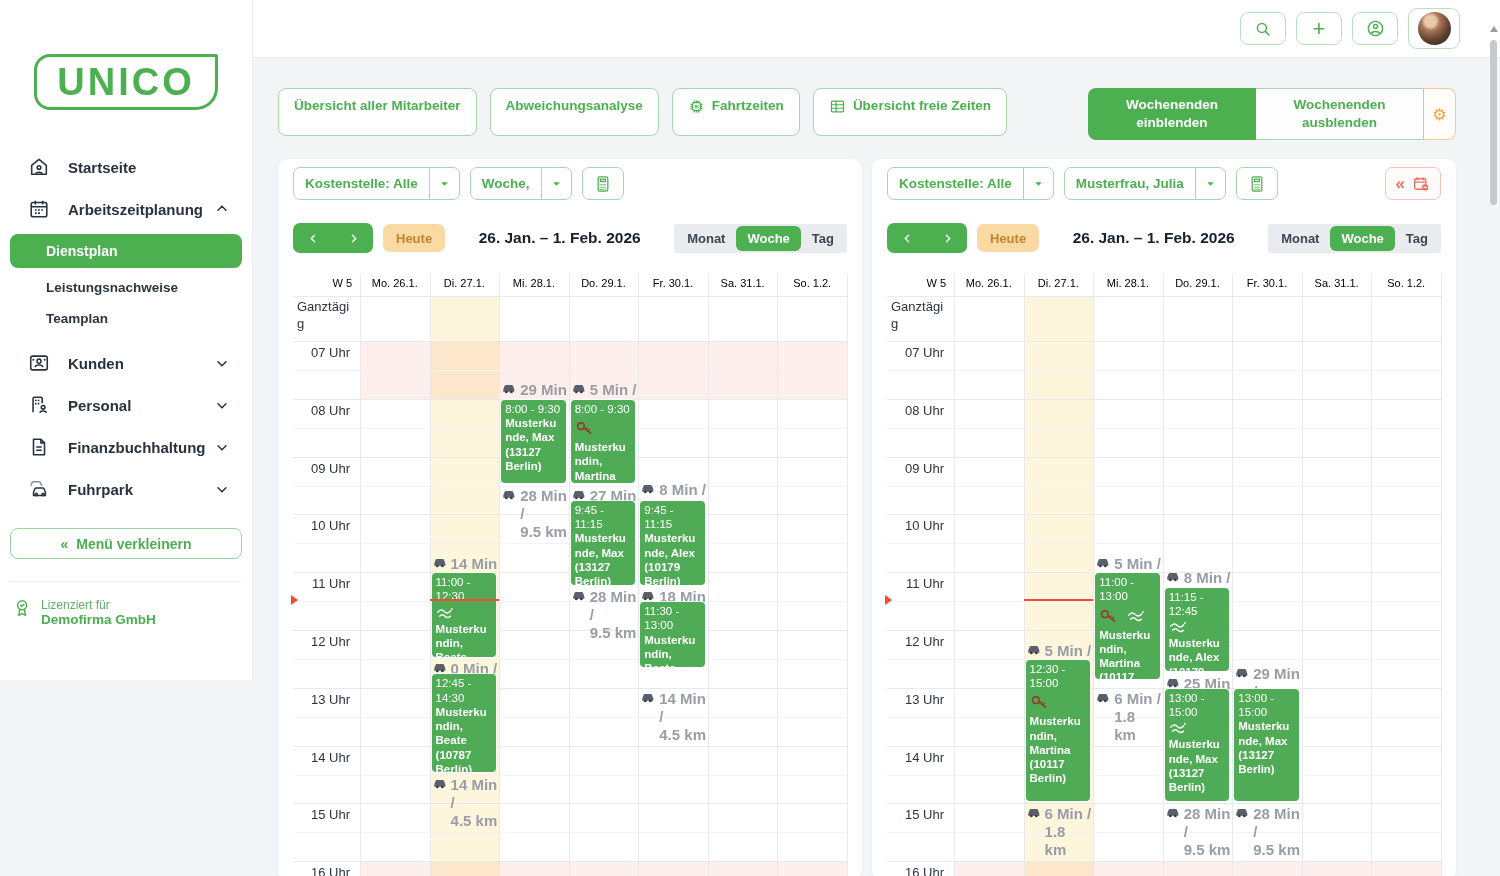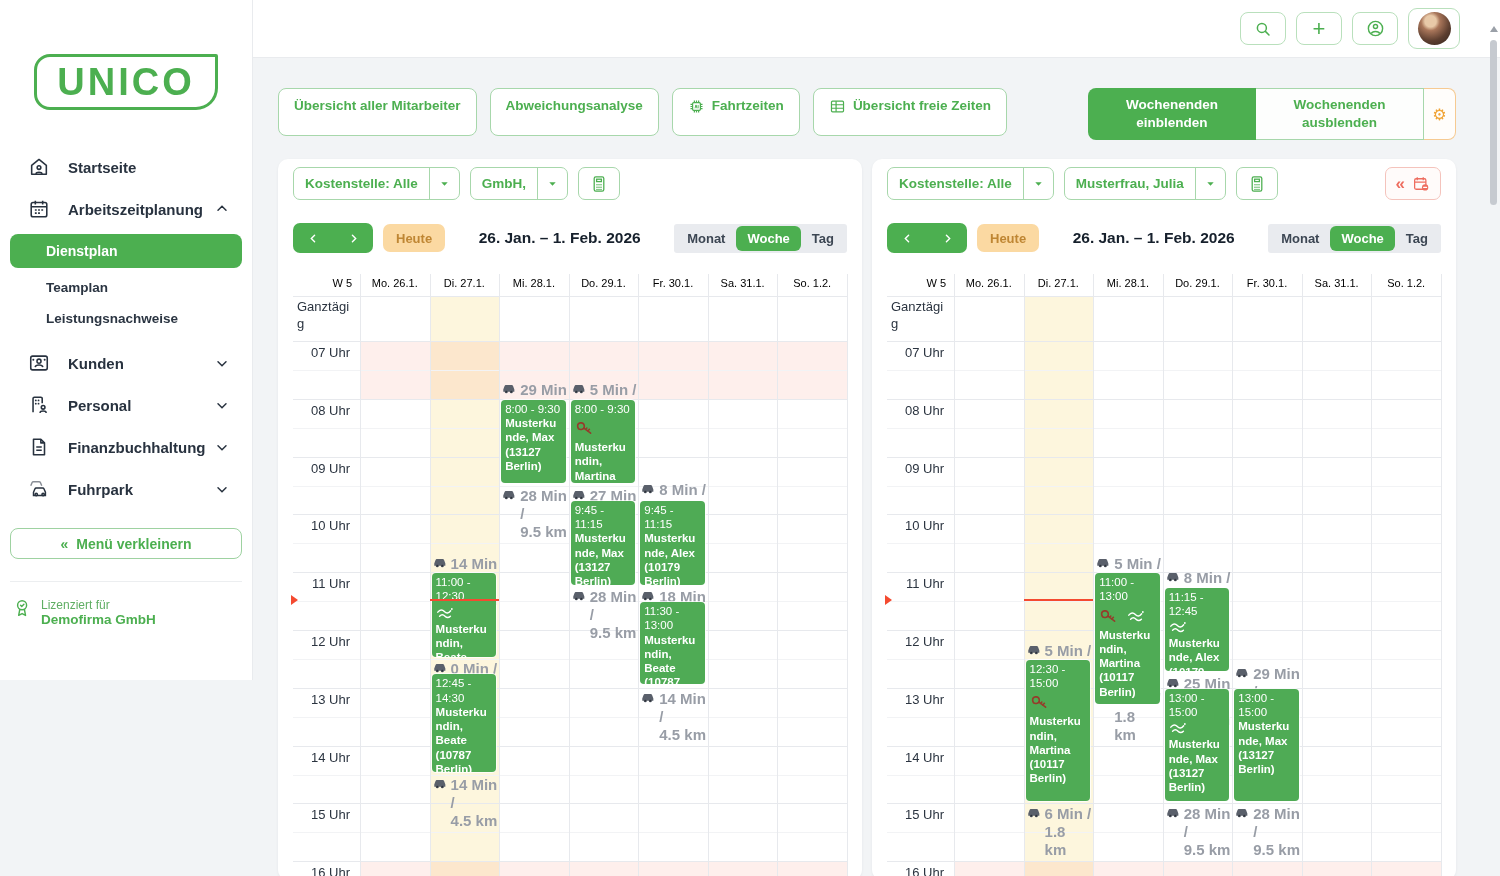--- a/index.html
+++ b/index.html
@@ -105,22 +105,22 @@
           </svg>
         </span>
       <span class="lbl">Arbeitszeitplanung</span>
       <span>
           <svg width="16" height="16" viewBox="0 0 24 24" fill="none" stroke="#28323f" stroke-width="2.2" stroke-linecap="round">
             <path d="m6 14 6-6 6 6"></path>
           </svg>
         </span>
     </div>
     <div class="nav-active"><span>Dienstplan</span></div>
+    <span class="nav-sub">Leistungsnachweise</span>
     <span class="nav-sub">Teamplan</span>
-    <span class="nav-sub">Leistungsnachweise</span>
     <div class="nav-item" style="margin-top:8px">
       <span>
           <svg width="22" height="22" viewBox="0 0 24 24" fill="none" stroke="#28323f" stroke-width="1.7">
             <rect x="3" y="4.5" width="18" height="15" rx="2"></rect>
             <circle cx="12" cy="10" r="2.2"></circle>
             <path d="M7.8 16.5c.6-3 7.8-3 8.4 0"></path>
             <path d="M5.8 8.5h.01M18.2 8.5h.01" stroke-linecap="round" stroke-width="2.2"></path>
           </svg>
         </span>
       <span class="lbl">Kunden</span>
@@ -273,21 +273,21 @@
       <div class="p-row1">
         <div class="dd">
           <span class="dd-label">Kostenstelle: Alle</span>
           <span class="dd-caret">
               <svg width="11" height="11" viewBox="0 0 24 24" fill="#4caf50">
                 <path d="m5 9 7 8 7-8z"></path>
               </svg>
             </span>
         </div>
         <div class="dd">
-          <span class="dd-label">GmbH,</span>
+          <span class="dd-label">Woche,</span>
           <span class="dd-caret">
               <svg width="11" height="11" viewBox="0 0 24 24" fill="#4caf50">
                 <path d="m5 9 7 8 7-8z"></path>
               </svg>
             </span>
         </div>
         <div class="icon-btn-green">
             <span>
               <svg width="16" height="18" viewBox="0 0 20 22" fill="none" stroke="#4caf50" stroke-width="1.6">
                 <rect x="4" y="2" width="12" height="18" rx="2"></rect>
@@ -522,21 +522,21 @@
             <div class="ev-n">Musterkundin, Martina (10117 Berlin)</div>
           </div>
           <div class="g-event" style="left: 277.71px; top: 226.95px; width: 64.57px; height: 83.7px;">
             <div class="ev-t">9:45 - 11:15</div>
             <div class="ev-n">Musterkunde, Max (13127 Berlin)</div>
           </div>
           <div class="g-event" style="left: 347.28px; top: 226.95px; width: 64.57px; height: 83.7px;">
             <div class="ev-t">9:45 - 11:15</div>
             <div class="ev-n">Musterkunde, Alex (10179 Berlin)</div>
           </div>
-          <div class="g-event" style="left: 347.28px; top: 328.1px; width: 64.57px; height: 82px;">
+          <div class="g-event" style="left: 347.28px; top: 328.1px; width: 64.57px; height: 65px;">
             <div class="ev-t">11:30 - 13:00</div>
             <div class="ev-n">Musterkundin, Beate (10787 Berlin)</div>
           </div>
           <div class="g-now" style="left: 136.57px; top: 325.366px; width: 69.57px;"></div>
           <div class="g-nowtri" style="left: -2px; top: 321.366px;"></div>
         </div>
     </section>
 
     <section class="panel">
       <div class="p-row1">
@@ -752,21 +752,21 @@
           <div class="g-event" style="left: 138.57px; top: 385.9px; width: 64.57px; height: 141.5px;">
             <div class="ev-t">12:30 - 15:00</div>
             <div class="ev-i">
               <svg width="19" height="19" viewBox="0 0 24 24" fill="none" stroke="#953c2b" stroke-width="2" style="transform:rotate(-8deg)">
                 <circle cx="8" cy="8.5" r="4.2"></circle>
                 <path d="m11.3 11.5 7.5 7.5M15.6 15.8l2.4-2M13.2 13.4l1.8-1.5" stroke-linecap="round"></path>
               </svg>
             </div>
             <div class="ev-n">Musterkundin, Martina (10117 Berlin)</div>
           </div>
-          <div class="g-event" style="left: 208.14px; top: 299.2px; width: 64.57px; height: 131px;">
+          <div class="g-event" style="left: 208.14px; top: 299.2px; width: 64.57px; height: 106px;">
             <div class="ev-t">11:00 - 13:00</div>
             <div class="ev-i">
               <svg width="19" height="19" viewBox="0 0 24 24" fill="none" stroke="#953c2b" stroke-width="2" style="transform:rotate(-8deg)">
                 <circle cx="8" cy="8.5" r="4.2"></circle>
                 <path d="m11.3 11.5 7.5 7.5M15.6 15.8l2.4-2M13.2 13.4l1.8-1.5" stroke-linecap="round"></path>
               </svg>
               <svg width="18" height="13" viewBox="0 0 20 14" fill="none" stroke="#fff" stroke-width="1.6" stroke-linecap="round">
                 <path d="M2 5.5c2.5-3 5-3 7.3-.6 2.3 2.4 4.7 2 7-1"></path>
                 <path d="M4 10c2-2 4-2 6 0s4 2 6 0"></path>
                 <circle cx="17.6" cy="2" r="1" fill="#fff" stroke="none"></circle>

